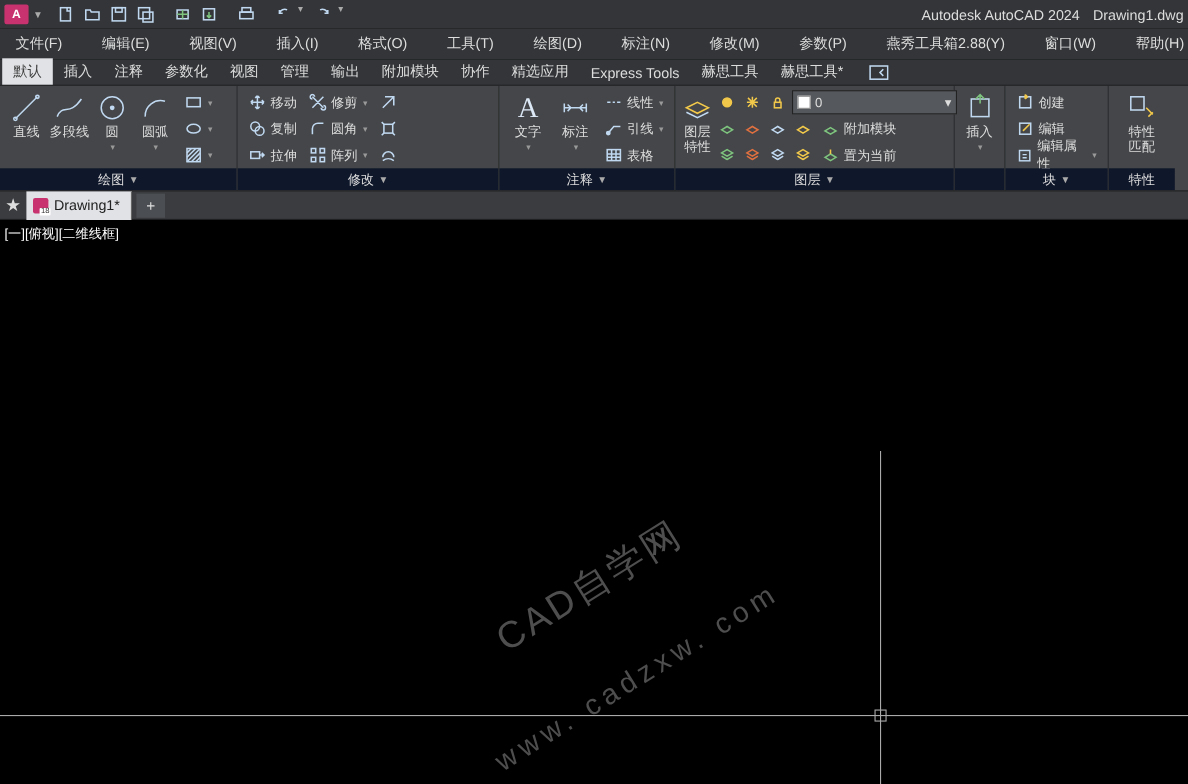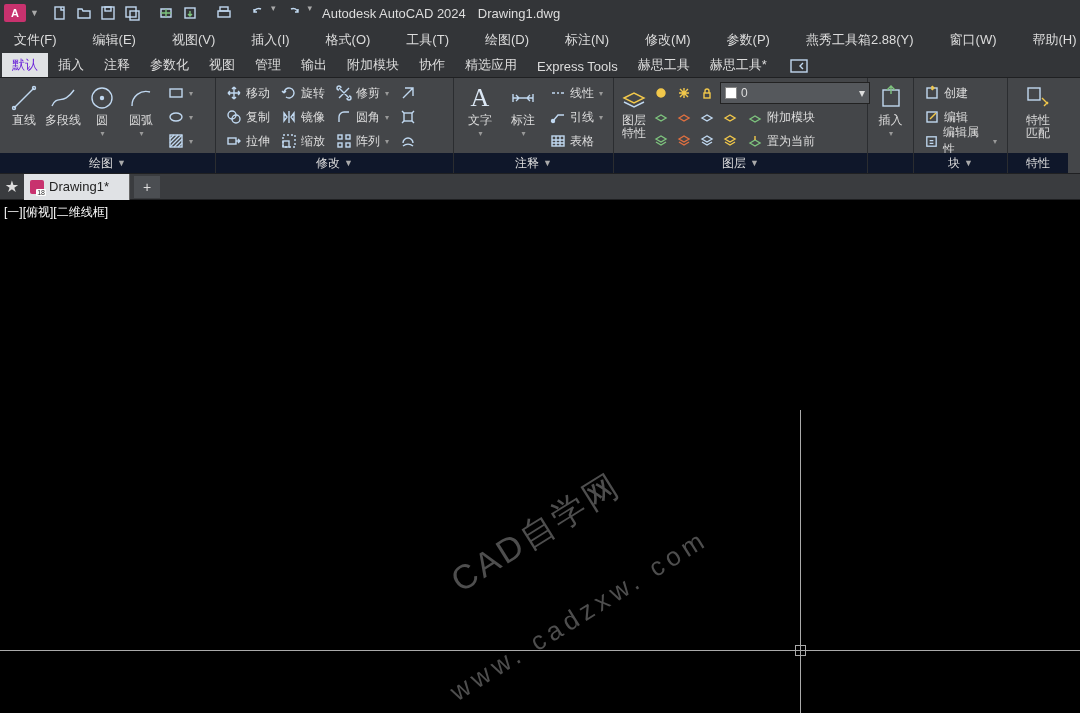--- a/index.html
+++ b/index.html
@@ -4,48 +4,48 @@
 <style>
 *{margin:0;padding:0;box-sizing:border-box;font-family:"Microsoft YaHei",Arial,sans-serif;user-select:none}
 body{width:1080px;height:713px;background:#000;overflow:hidden;position:relative}
 .titlebar{height:26px;background:#333538;display:flex;align-items:center;padding:0 4px;gap:4px}
 .app-logo{width:22px;height:18px;background:#c8326e;display:flex;align-items:center;justify-content:center;color:#fff;font-size:11px;font-weight:bold;border-radius:2px}
 .dd{color:#aaa;font-size:9px;margin-right:6px}
 .qat{display:flex;gap:2px}
 .qat-btn{width:22px;height:20px;display:flex;align-items:center;justify-content:center;cursor:pointer;color:#ccc}
 .qat-btn svg{width:16px;height:16px}
 .qat-sep{width:8px}
-.app-title{flex:1;text-align:left;color:#ddd;font-size:13px}
+.app-title{flex:1;text-align:right;color:#ddd;font-size:13px}
 .app-title .file{margin-left:12px;color:#ddd}
 .menubar{height:28px;background:#333538;display:flex;align-items:center;padding:0 8px;gap:24px;color:#ddd;font-size:13px;overflow:hidden;white-space:nowrap}
 .menubar .mi{padding:2px 6px;cursor:pointer}
 .ribbontabs{height:24px;background:#333538;display:flex;align-items:flex-end;padding:0 0 0 2px;gap:0;border-bottom:1px solid #1f2022}
 .rtab{padding:3px 10px;color:#ddd;font-size:13px;cursor:pointer}
-.rtab.active{background:#e0e2e5;color:#6d28d9}
+.rtab.active{background:#e0e2e5;color:#404040}
 .rtab-ctrl{width:28px;height:22px;display:flex;align-items:center;justify-content:center;color:#ccc;cursor:pointer;margin-left:8px}
 .ribbon{height:96px;background:#444649;display:flex;border-bottom:1px solid #1f2022;overflow:hidden}
 .panel{border-right:1px solid #2b2d30;display:flex;flex-direction:column}
 .panel-body{flex:1;display:flex;padding:4px 6px 0 6px;gap:3px}
 .panel-title{height:20px;background:#0f172a;display:flex;align-items:center;justify-content:center;color:#ddd;font-size:12px;gap:4px}
 .pt-arrow{font-size:9px;color:#aaa}
 .bigbtn{width:36px;display:flex;flex-direction:column;align-items:center;gap:2px;cursor:pointer;padding:2px 0}
 .bigbtn .ic{width:28px;height:28px;display:flex;align-items:center;justify-content:center}
 .bigbtn .lbl{color:#ddd;font-size:12px;text-align:center;line-height:13px}
 .col{display:flex;flex-direction:column;gap:2px}
 .smbtn{height:22px;display:flex;align-items:center;gap:4px;padding:0 4px;cursor:pointer;color:#ddd;font-size:12px}
 .smbtn .sic{width:16px;height:16px;display:flex;align-items:center;justify-content:center}
 .ddarr{font-size:8px;color:#999;margin-left:1px}
 .layer-combo{height:22px;background:#55585c;border:1px solid #222;display:flex;align-items:center;padding:0 4px;gap:4px;width:150px;color:#ddd;font-size:12px;cursor:pointer}
 .layer-combo .swatch{width:12px;height:12px;background:#fff;border:1px solid #888}
 .layer-combo .carr{margin-left:auto}
 .icogrid{display:grid;grid-template-columns:repeat(4,20px);grid-auto-rows:20px;gap:3px}
 .icogrid .gi{display:flex;align-items:center;justify-content:center;cursor:pointer}
 .filetabs{height:26px;background:#3a3c3f;display:flex;align-items:center;border-bottom:1px solid #1f2022}
 .star{width:24px;height:26px;display:flex;align-items:center;justify-content:center;color:#ddd;cursor:pointer}
-.ftab{height:26px;background:#e0e2e5;display:flex;align-items:center;padding:0 20px 0 6px;gap:5px;color:#222;font-size:13px;cursor:pointer;border-right:1px solid #666}
+.ftab{height:26px;background:#e0e2e5;display:flex;align-items:center;padding:0 10px 0 6px;gap:5px;color:#222;font-size:13px;cursor:pointer;border-right:1px solid #666}
 .ftab .fic{width:14px;height:14px;background:#c8326e;border-radius:2px;display:flex;align-items:center;justify-content:center;color:#fff;font-size:8px;position:relative}
 .ftab .fic::after{content:"18";position:absolute;bottom:-2px;right:-2px;background:#fff;color:#333;font-size:7px;padding:0 1px;border-radius:1px}
 .addtab{width:26px;height:22px;margin-left:4px;background:#4b4e52;display:flex;align-items:center;justify-content:center;color:#ddd;cursor:pointer;font-size:14px}
 .canvas{position:relative;flex:1;background:#000}
 .viewlabel{position:absolute;top:4px;left:4px;color:#fff;font-size:12px}
 .crossh{position:absolute;top:450px;left:0;width:1080px;height:1px;background:#aaa}
 .crossv{position:absolute;top:210px;left:800px;width:1px;height:503px;background:#aaa}
 .pickbox{position:absolute;top:445px;left:795px;width:11px;height:11px;border:1px solid #aaa}
 .watermark{position:absolute;top:310px;left:440px;transform:rotate(-32deg);color:#4e4e4e;font-size:34px;font-weight:500;letter-spacing:3px;pointer-events:none}
 .watermark2{position:absolute;top:400px;left:430px;transform:rotate(-32deg);color:#4e4e4e;font-size:26px;letter-spacing:5px;pointer-events:none}
@@ -268,47 +268,20 @@
                 <path d="M10 8h4M12 6l2 2-2 2"></path>
               </svg>
             </span>
             <span>拉伸</span>
           </div>
       </div>
       <div class="col">
         <div class="smbtn">
             <span class="sic">
               <svg viewBox="0 0 16 16">
-                <path d="M3 8a5 5 0 1 1 2 4M3 8l-2-2M3 8l2-2"></path>
-              </svg>
-            </span>
-            <span>旋转</span>
-          </div>
-        <div class="smbtn">
-            <span class="sic">
-              <svg viewBox="0 0 16 16">
-                <path d="M8 2v12M3 4l3 4-3 4zM13 4l-3 4 3 4z"></path>
-              </svg>
-            </span>
-            <span>镜像</span>
-          </div>
-        <div class="smbtn">
-            <span class="sic">
-              <svg viewBox="0 0 16 16">
-                <rect x="2" y="8" width="6" height="6"></rect>
-                <rect x="2" y="2" width="12" height="12" stroke-dasharray="2"></rect>
-              </svg>
-            </span>
-            <span>缩放</span>
-          </div>
-      </div>
-      <div class="col">
-        <div class="smbtn">
-            <span class="sic">
-              <svg viewBox="0 0 16 16">
                 <path d="M3 3l10 10M3 13l10-10M5 3a2 2 0 1 0-2 2M11 13a2 2 0 1 0 2-2"></path>
               </svg>
             </span>
             <span>修剪</span>
             <span class="ddarr">▾</span>
           </div>
         <div class="smbtn">
             <span class="sic">
               <svg viewBox="0 0 16 16">
                 <path d="M3 13V8a5 5 0 0 1 5-5h5"></path>

